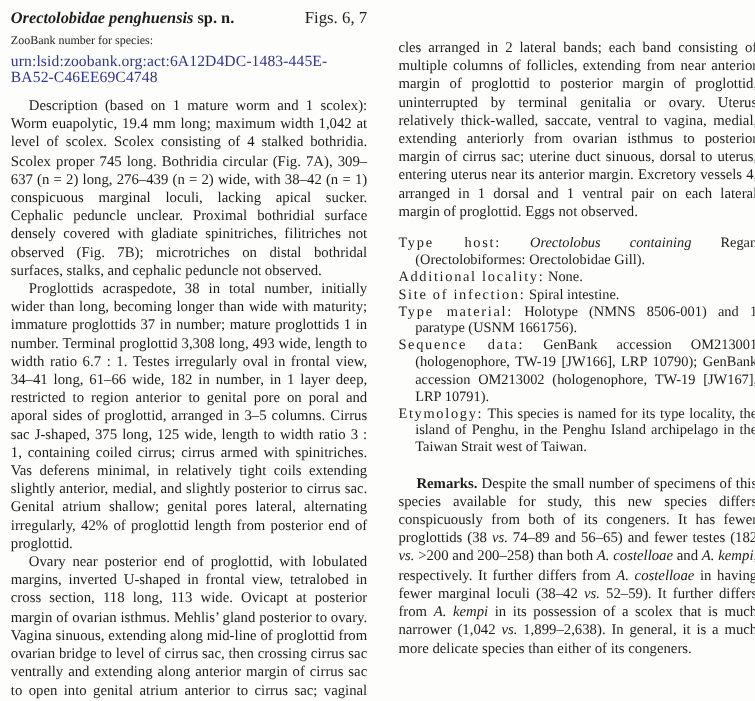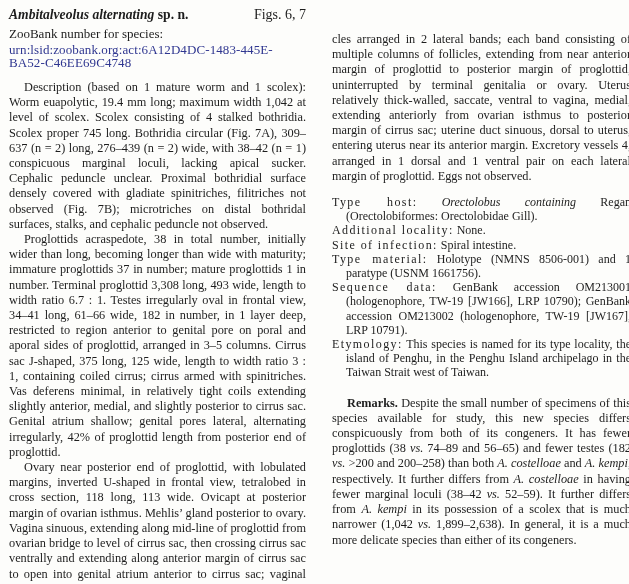--- a/index.html
+++ b/index.html
@@ -13,21 +13,21 @@
   }
   .col{position:absolute;}
   .col-left{left:9px;top:7px;width:297px;}
   .col-right{left:332px;top:32px;width:299px;}
   .title-row{
     display:flex;justify-content:space-between;align-items:baseline;
     font-size:13.6px;line-height:16px;
   }
   .title{font-weight:bold;}
   .figs{font-weight:normal;font-size:14px;}
-  .zoobank-label{font-size:13px;line-height:13px;margin-top:4px;}
+  .zoobank-label{font-size:10px;line-height:13px;margin-top:4px;}
   .zoobank-link{
     display:block;font-size:13px;line-height:13px;margin-top:3px;
     margin-bottom:11px;cursor:pointer;
     word-spacing:0;letter-spacing:0.1px;
   }
   .para{
     font-size:12.3px;line-height:15.2px;
     text-align:justify;margin:0;
     hyphens:auto;-webkit-hyphens:auto;
   }
@@ -45,21 +45,21 @@
   .bd{font-weight:bold;}
 </style>
 </head>
 <body>
 
 <div class="page">
 
   <div class="col col-left">
     <div>
       <div class="title-row">
-        <span class="title"><span class="it">Ambitalveolus alternating</span><span> sp. n.</span></span>
+        <span class="title"><span class="it">Orectolobidae penghuensis</span><span> sp. n.</span></span>
         <span class="figs">Figs. 6, 7</span>
       </div>
       <div class="zoobank-label">ZooBank number for species:</div>
       <a class="zoobank-link" style="color: rgb(47, 54, 144);">urn:lsid:zoobank.org:act:6A12D4DC-1483-445E-BA52-C46EE69C4748</a>
     </div>
     <div>
         <p class="para indent"><span>Description (based on 1 mature worm and 1 scolex): Worm euapolytic, 19.4 mm long; maximum width 1,042 at level of scolex. Scolex consisting of 4 stalked bothridia. Scolex proper 745 long. Bothridia circular (Fig. 7A), 309–637 (n = 2) long, 276–439 (n = 2) wide, with 38–42 (n = 1) conspicuous marginal loculi, lacking apical sucker. Cephalic peduncle unclear. Proximal bothridial surface densely covered with gladiate spinitriches, filitriches not observed (Fig. 7B); microtriches on distal bothridal surfaces, stalks, and cephalic peduncle not observed.</span></p>
         <p class="para indent"><span>Proglottids acraspedote, 38 in total number, initially wider than long, becoming longer than wide with maturity; immature proglottids 37 in number; mature proglottids 1 in number. Terminal proglottid 3,308 long, 493 wide, length to width ratio 6.7 : 1. Testes irregularly oval in frontal view, 34–41 long, 61–66 wide, 182 in number, in 1 layer deep, restricted to region anterior to genital pore on poral and aporal sides of proglottid, arranged in 3–5 columns. Cirrus sac J-shaped, 375 long, 125 wide, length to width ratio 3 : 1, containing coiled cirrus; cirrus armed with spinitriches. Vas deferens minimal, in relatively tight coils extending slightly anterior, medial, and slightly posterior to cirrus sac. Genital atrium shallow; genital pores lateral, alternating irregularly, 42% of proglottid length from posterior end of proglottid.</span></p>
         <p class="para indent"><span>Ovary near posterior end of proglottid, with lobulated margins, inverted U-shaped in frontal view, tetralobed in cross section, 118 long, 113 wide. Ovicapt at posterior margin of ovarian isthmus. Mehlis’ gland posterior to ovary. Vagina sinuous, extending along mid-line of proglottid from ovarian bridge to level of cirrus sac, then crossing cirrus sac ventrally and extending along anterior margin of cirrus sac to open into genital atrium anterior to cirrus sac; vaginal sphincter absent. Vitellarium follicular; folli-</span></p>
       </div>

